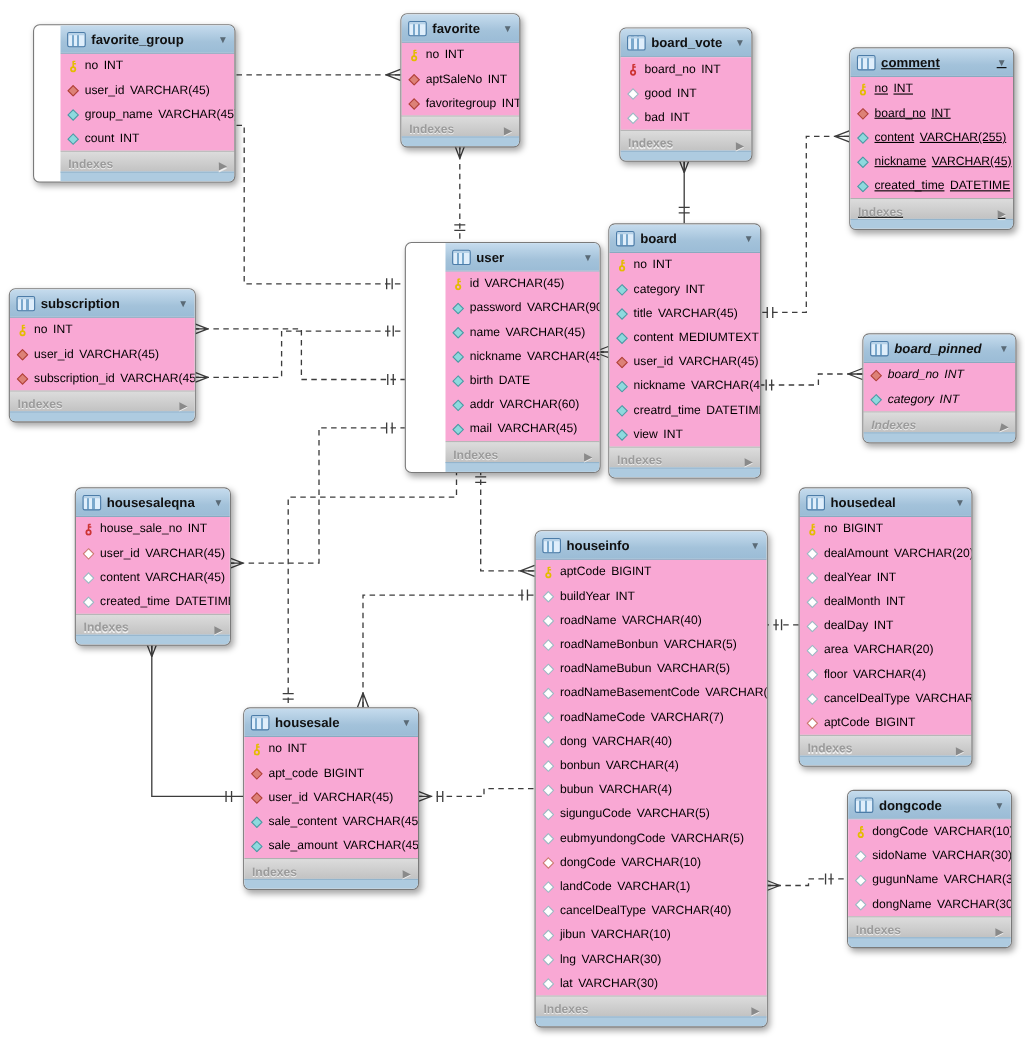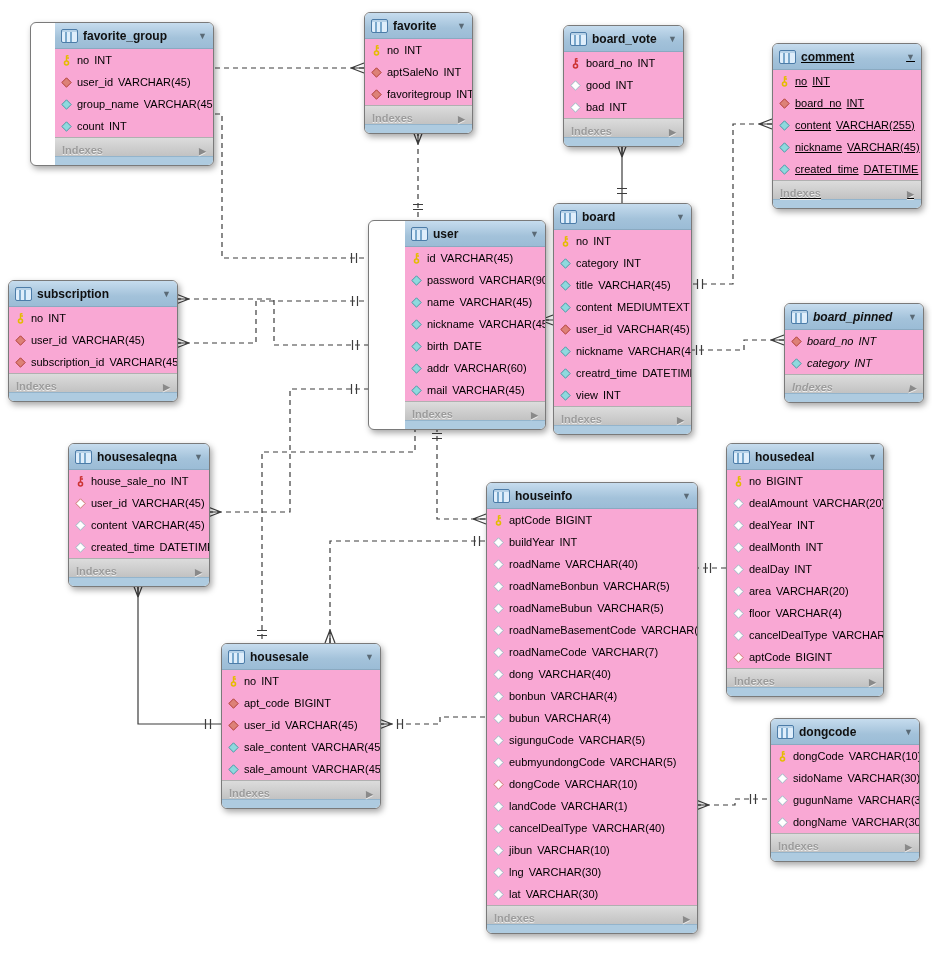--- a/index.html
+++ b/index.html
@@ -422,21 +422,21 @@
           <span>view</span>
           <span>INT</span>
         </div>
       </div>
       <div class="idx-bar">
         <span class="idx-label">Indexes</span>
         <span class="idx-arrow">▶</span>
       </div>
       <div class="btm-strip"></div>
     </div>
-    <div class="tbl" style="left: 8px; top: 280px; width: 168px;">
+    <div class="tbl" style="left: 8px; top: 262px; width: 168px;">
       <div class="tbl-header">
         <span class="tbl-icon"></span>
         <span class="tbl-title">subscription</span>
         <span class="tbl-collapse">▼</span>
       </div>
       <div class="tbl-body">
         <div class="col-row">
           <svg width="11" height="11">
             <g transform="rotate(-90 5.5 5.5)">
               <circle cx="3" cy="5.5" r="2" fill="none" stroke="#e3bc00" stroke-width="1.6"></circle>

